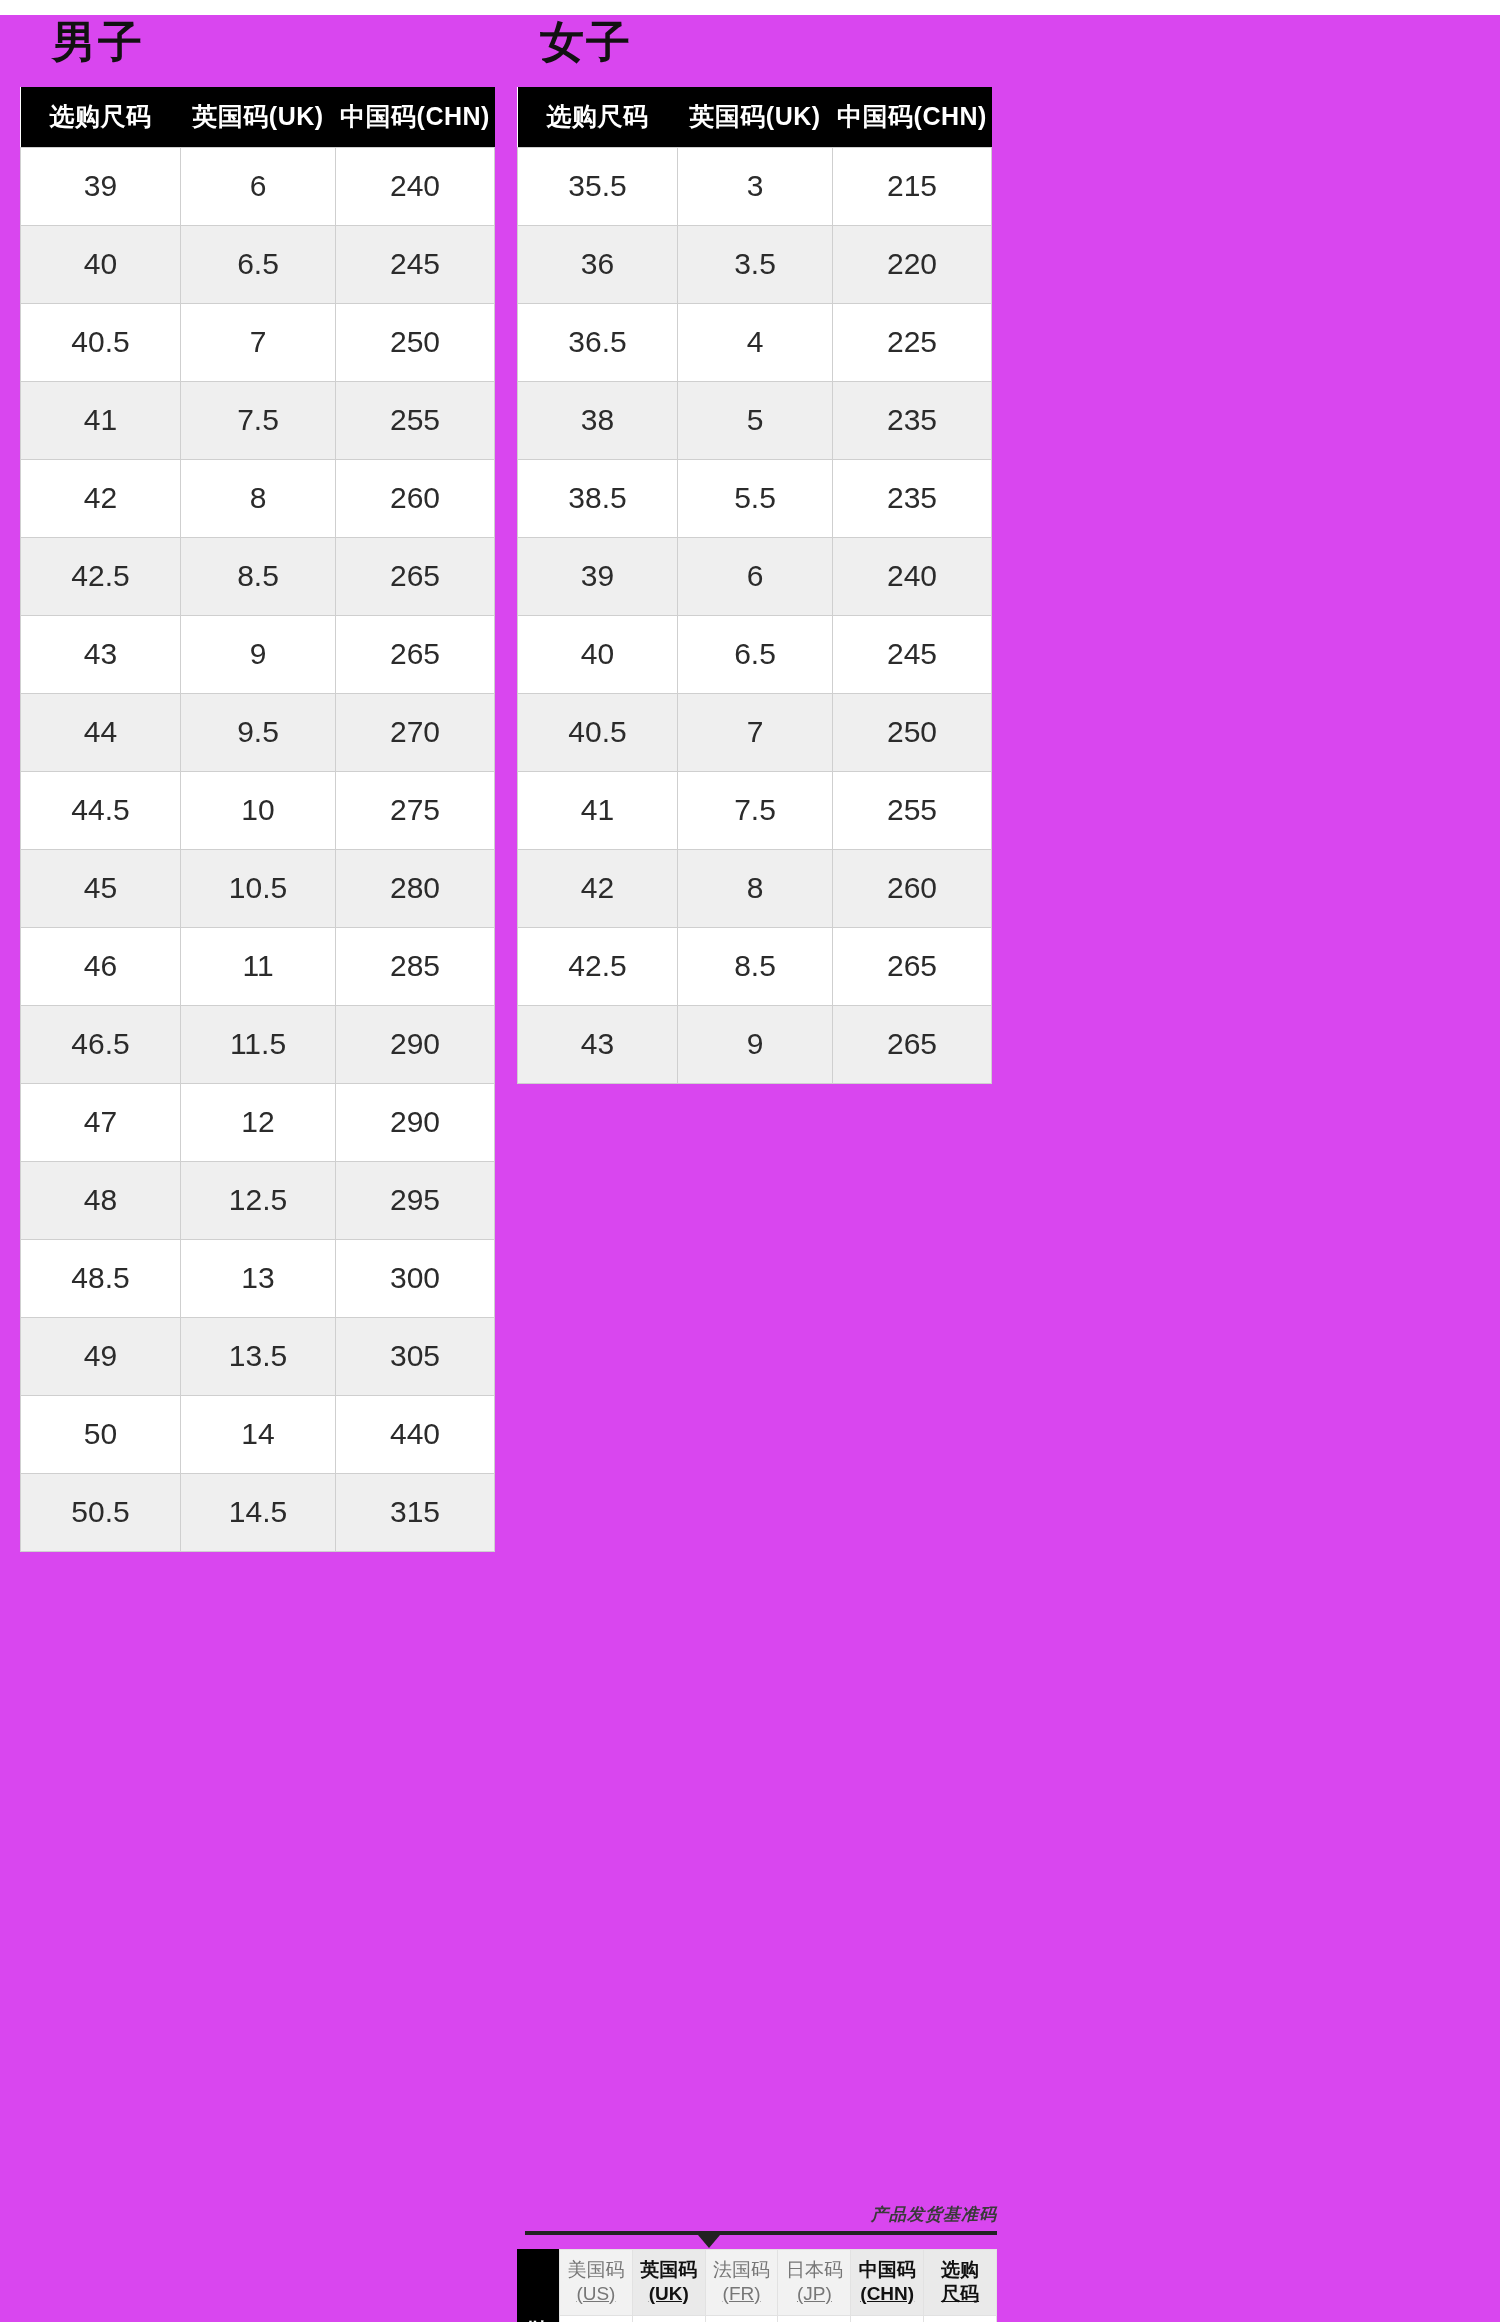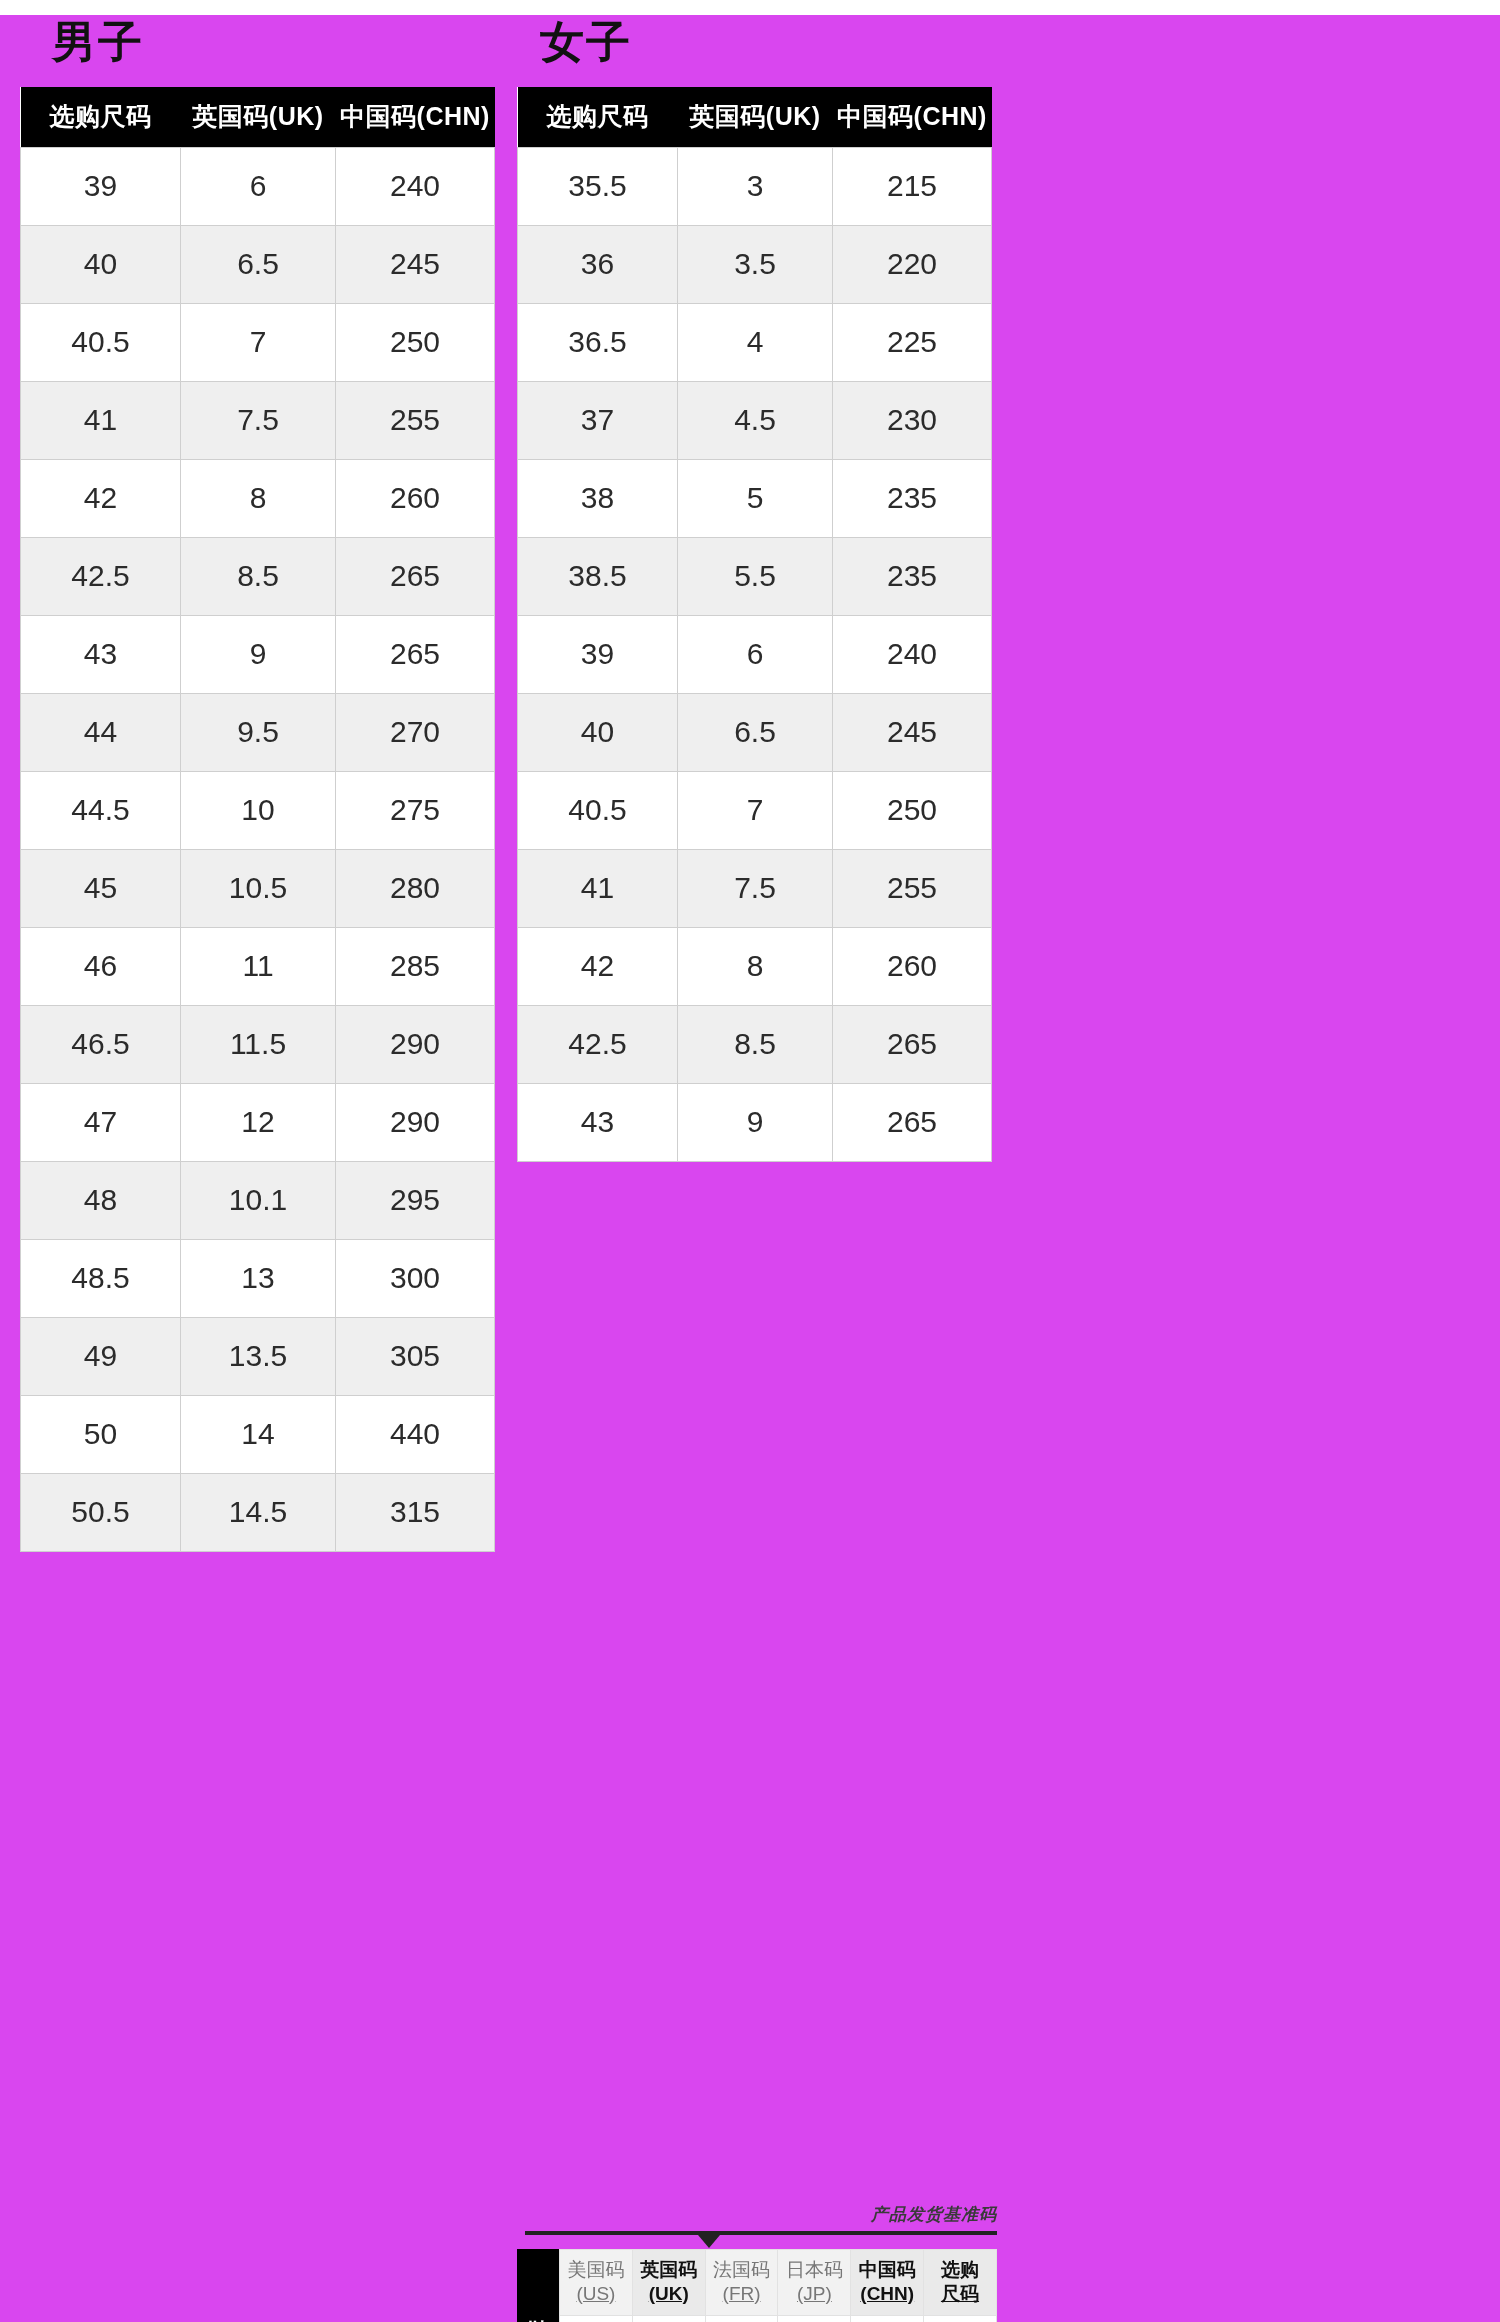--- a/index.html
+++ b/index.html
@@ -232,21 +232,21 @@
           <td>11.5</td>
           <td>290</td>
         </tr>
         <tr>
           <td>47</td>
           <td>12</td>
           <td>290</td>
         </tr>
         <tr>
           <td>48</td>
-          <td>10.1</td>
+          <td>12.5</td>
           <td>295</td>
         </tr>
         <tr>
           <td>48.5</td>
           <td>13</td>
           <td>300</td>
         </tr>
         <tr>
           <td>49</td>
           <td>13.5</td>
@@ -288,25 +288,20 @@
         </tr>
         <tr>
           <td>36</td>
           <td>3.5</td>
           <td>220</td>
         </tr>
         <tr>
           <td>36.5</td>
           <td>4</td>
           <td>225</td>
-        </tr>
-        <tr>
-          <td>37</td>
-          <td>4.5</td>
-          <td>230</td>
         </tr>
         <tr>
           <td>38</td>
           <td>5</td>
           <td>235</td>
         </tr>
         <tr>
           <td>38.5</td>
           <td>5.5</td>
           <td>235</td>

